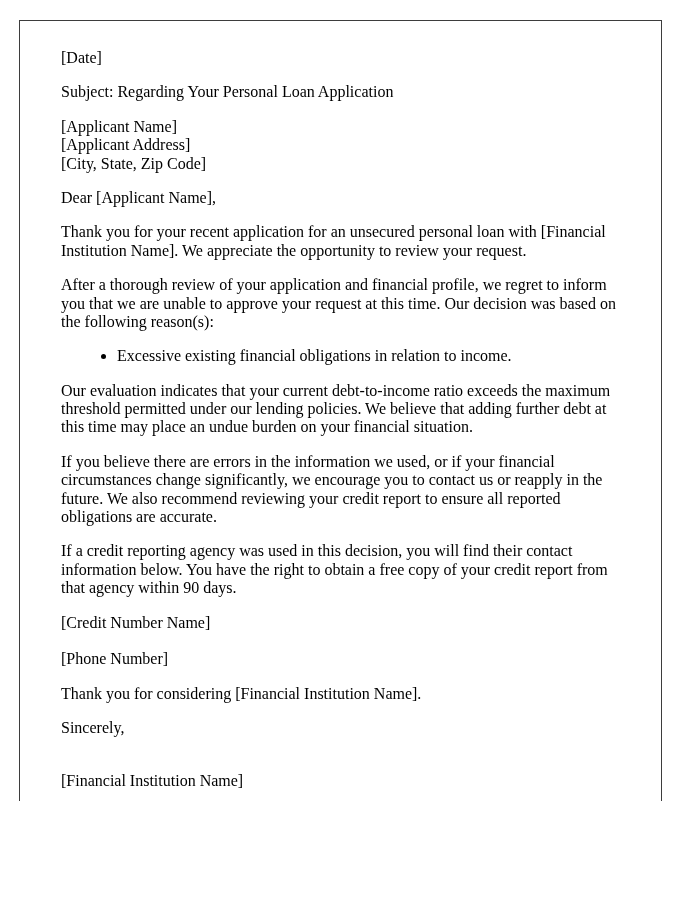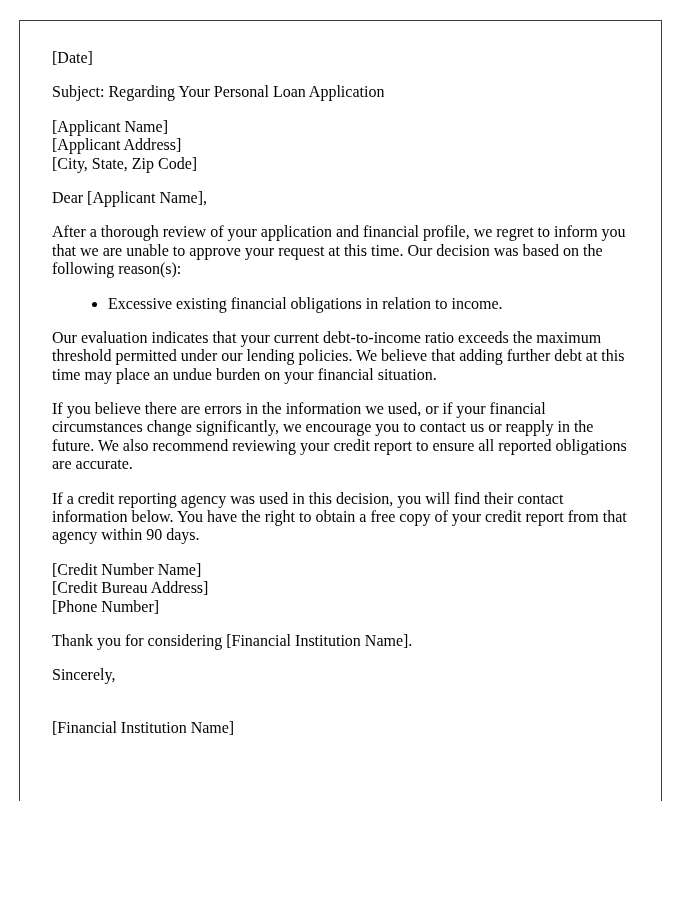--- a/index.html
+++ b/index.html
@@ -16,21 +16,21 @@
   }
   .letter-page {
     position: absolute;
     left: 19px;
     top: 20px;
     width: 643px;
     height: 781px;
     box-sizing: border-box;
     border: 1px solid #3d3d3d;
     border-bottom: none;
-    padding: 12px 29px 0 32px;
+    padding: 12px 29px 0 41px;
     font-size: 16px;
     line-height: 1.15;
     overflow: hidden;
   }
   .letter-page p {
     margin: 16px 0;
   }
   .letter-page ul {
     margin: 16px 0;
     padding-left: 40px;
@@ -45,34 +45,35 @@
 <div class="letter-page">
 
   <p>[Date]</p>
 
   <p>Subject: Regarding Your Personal Loan Application</p>
 
   <p><span>[Applicant Name]</span><br><span>[Applicant Address]</span><br><span>[City, State, Zip Code]</span></p>
 
   <p>Dear [Applicant Name],</p>
 
+  <p>Thank you for your recent application for an unsecured personal loan with [Financial Institution Name]. We appreciate the opportunity to review your request.</p>
 
   <p>After a thorough review of your application and financial profile, we regret to inform you that we are unable to approve your request at this time. Our decision was based on the following reason(s):</p>
 
   <ul>
     <li>Excessive existing financial obligations in relation to income.</li>
   </ul>
 
   <p>Our evaluation indicates that your current debt-to-income ratio exceeds the maximum threshold permitted under our lending policies. We believe that adding further debt at this time may place an undue burden on your financial situation.</p>
 
   <p>If you believe there are errors in the information we used, or if your financial circumstances change significantly, we encourage you to contact us or reapply in the future. We also recommend reviewing your credit report to ensure all reported obligations are accurate.</p>
 
   <p>If a credit reporting agency was used in this decision, you will find their contact information below. You have the right to obtain a free copy of your credit report from that agency within 90 days.</p>
 
-  <p><span>[Credit Number Name]</span><br><span>[Credit Bureau Address]</span><br><span>[Phone Number]</span></p>
+  <p><span>[Credit Number Name]</span><br><br><span>[Phone Number]</span></p>
 
   <p>Thank you for considering [Financial Institution Name].</p>
 
   <p>Sincerely,</p>
 
   <p><br><span>[Financial Institution Name]</span></p>
 
 </div>
 
 </body></html>

